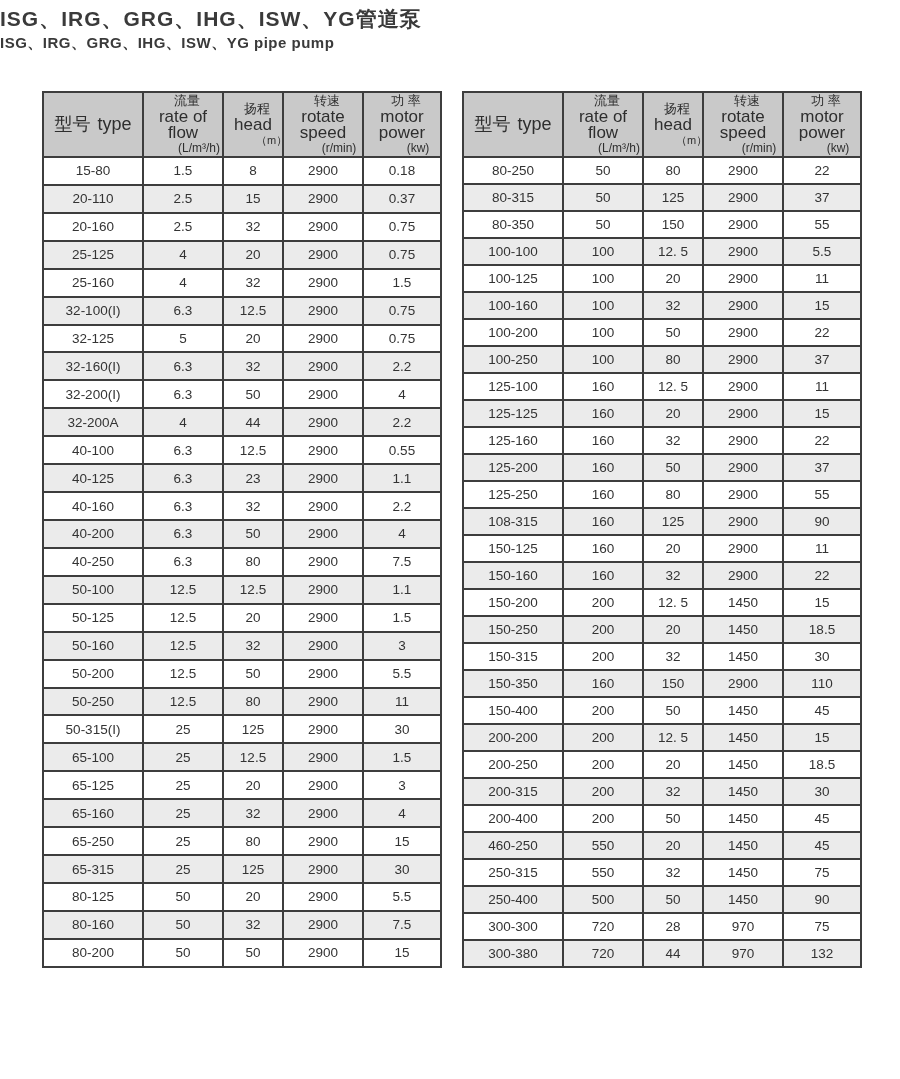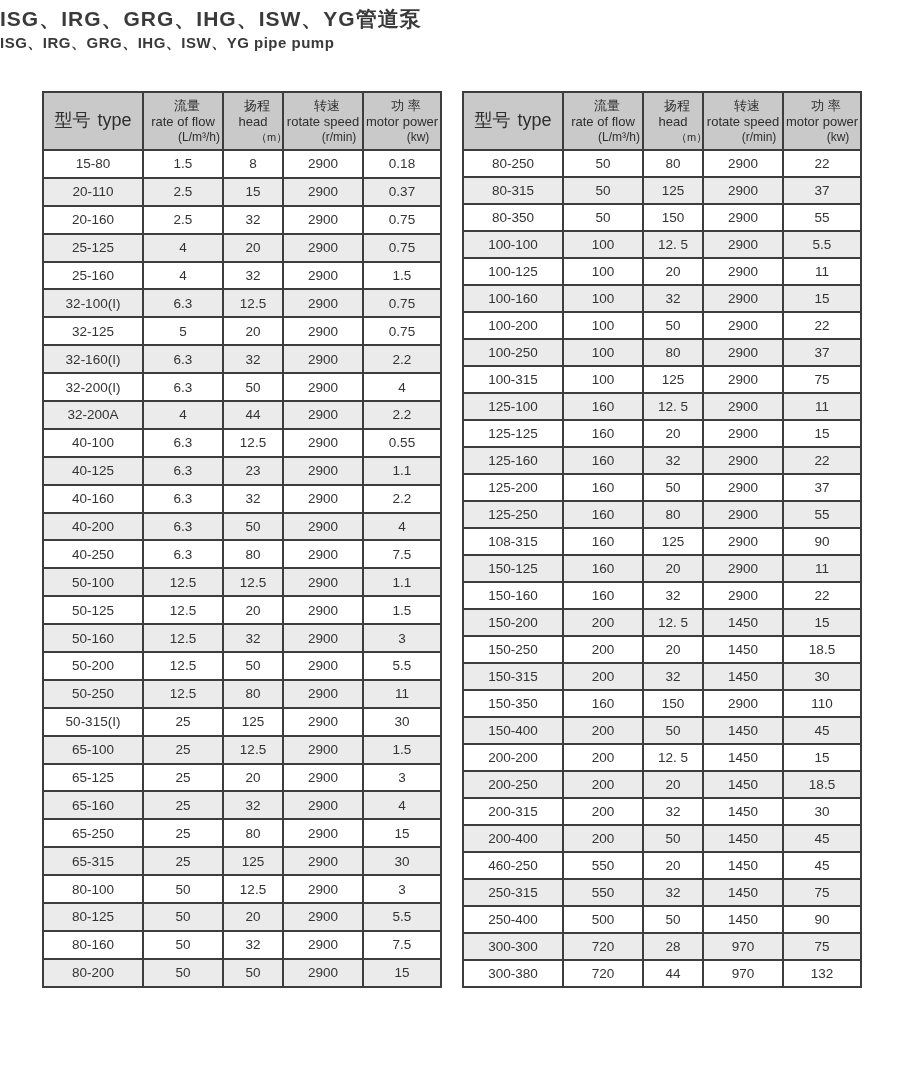--- a/index.html
+++ b/index.html
@@ -56,21 +56,21 @@
   }
   .pump-table thead th{
     background:var(--header-bg);
     height:58px;
     font-weight:normal;
     font-size:13px;
     line-height:15px;
     color:#2e2e2e;
   }
   .h-zh{font-size:13px;line-height:16px;padding-left:8px;}
-  .h-en{font-size:13px;line-height:16px;}
+  .h-en{font-size:17px;line-height:16px;}
   .h-unit{font-size:12px;line-height:15px;padding-left:32px;}
   .h-unit.small{font-size:11px;}
   .h-type span{font-size:18px;}
   .h-type .sp{display:inline-block;width:7px;}
   .pump-table tbody td{
     height:27px;
     font-size:13.5px;
     background:#ffffff;
     color:#333333;
   }
@@ -302,27 +302,20 @@
             <td>15</td>
           </tr>
           <tr>
             <td>65-315</td>
             <td>25</td>
             <td>125</td>
             <td>2900</td>
             <td>30</td>
           </tr>
           <tr>
-            <td>80-100</td>
-            <td>50</td>
-            <td>12.5</td>
-            <td>2900</td>
-            <td>3</td>
-          </tr>
-          <tr>
             <td>80-125</td>
             <td>50</td>
             <td>20</td>
             <td>2900</td>
             <td>5.5</td>
           </tr>
           <tr>
             <td>80-160</td>
             <td>50</td>
             <td>32</td>
@@ -425,27 +418,20 @@
             <td>22</td>
           </tr>
           <tr>
             <td>100-250</td>
             <td>100</td>
             <td>80</td>
             <td>2900</td>
             <td>37</td>
           </tr>
           <tr>
-            <td>100-315</td>
-            <td>100</td>
-            <td>125</td>
-            <td>2900</td>
-            <td>75</td>
-          </tr>
-          <tr>
             <td>125-100</td>
             <td>160</td>
             <td>12. 5</td>
             <td>2900</td>
             <td>11</td>
           </tr>
           <tr>
             <td>125-125</td>
             <td>160</td>
             <td>20</td>

